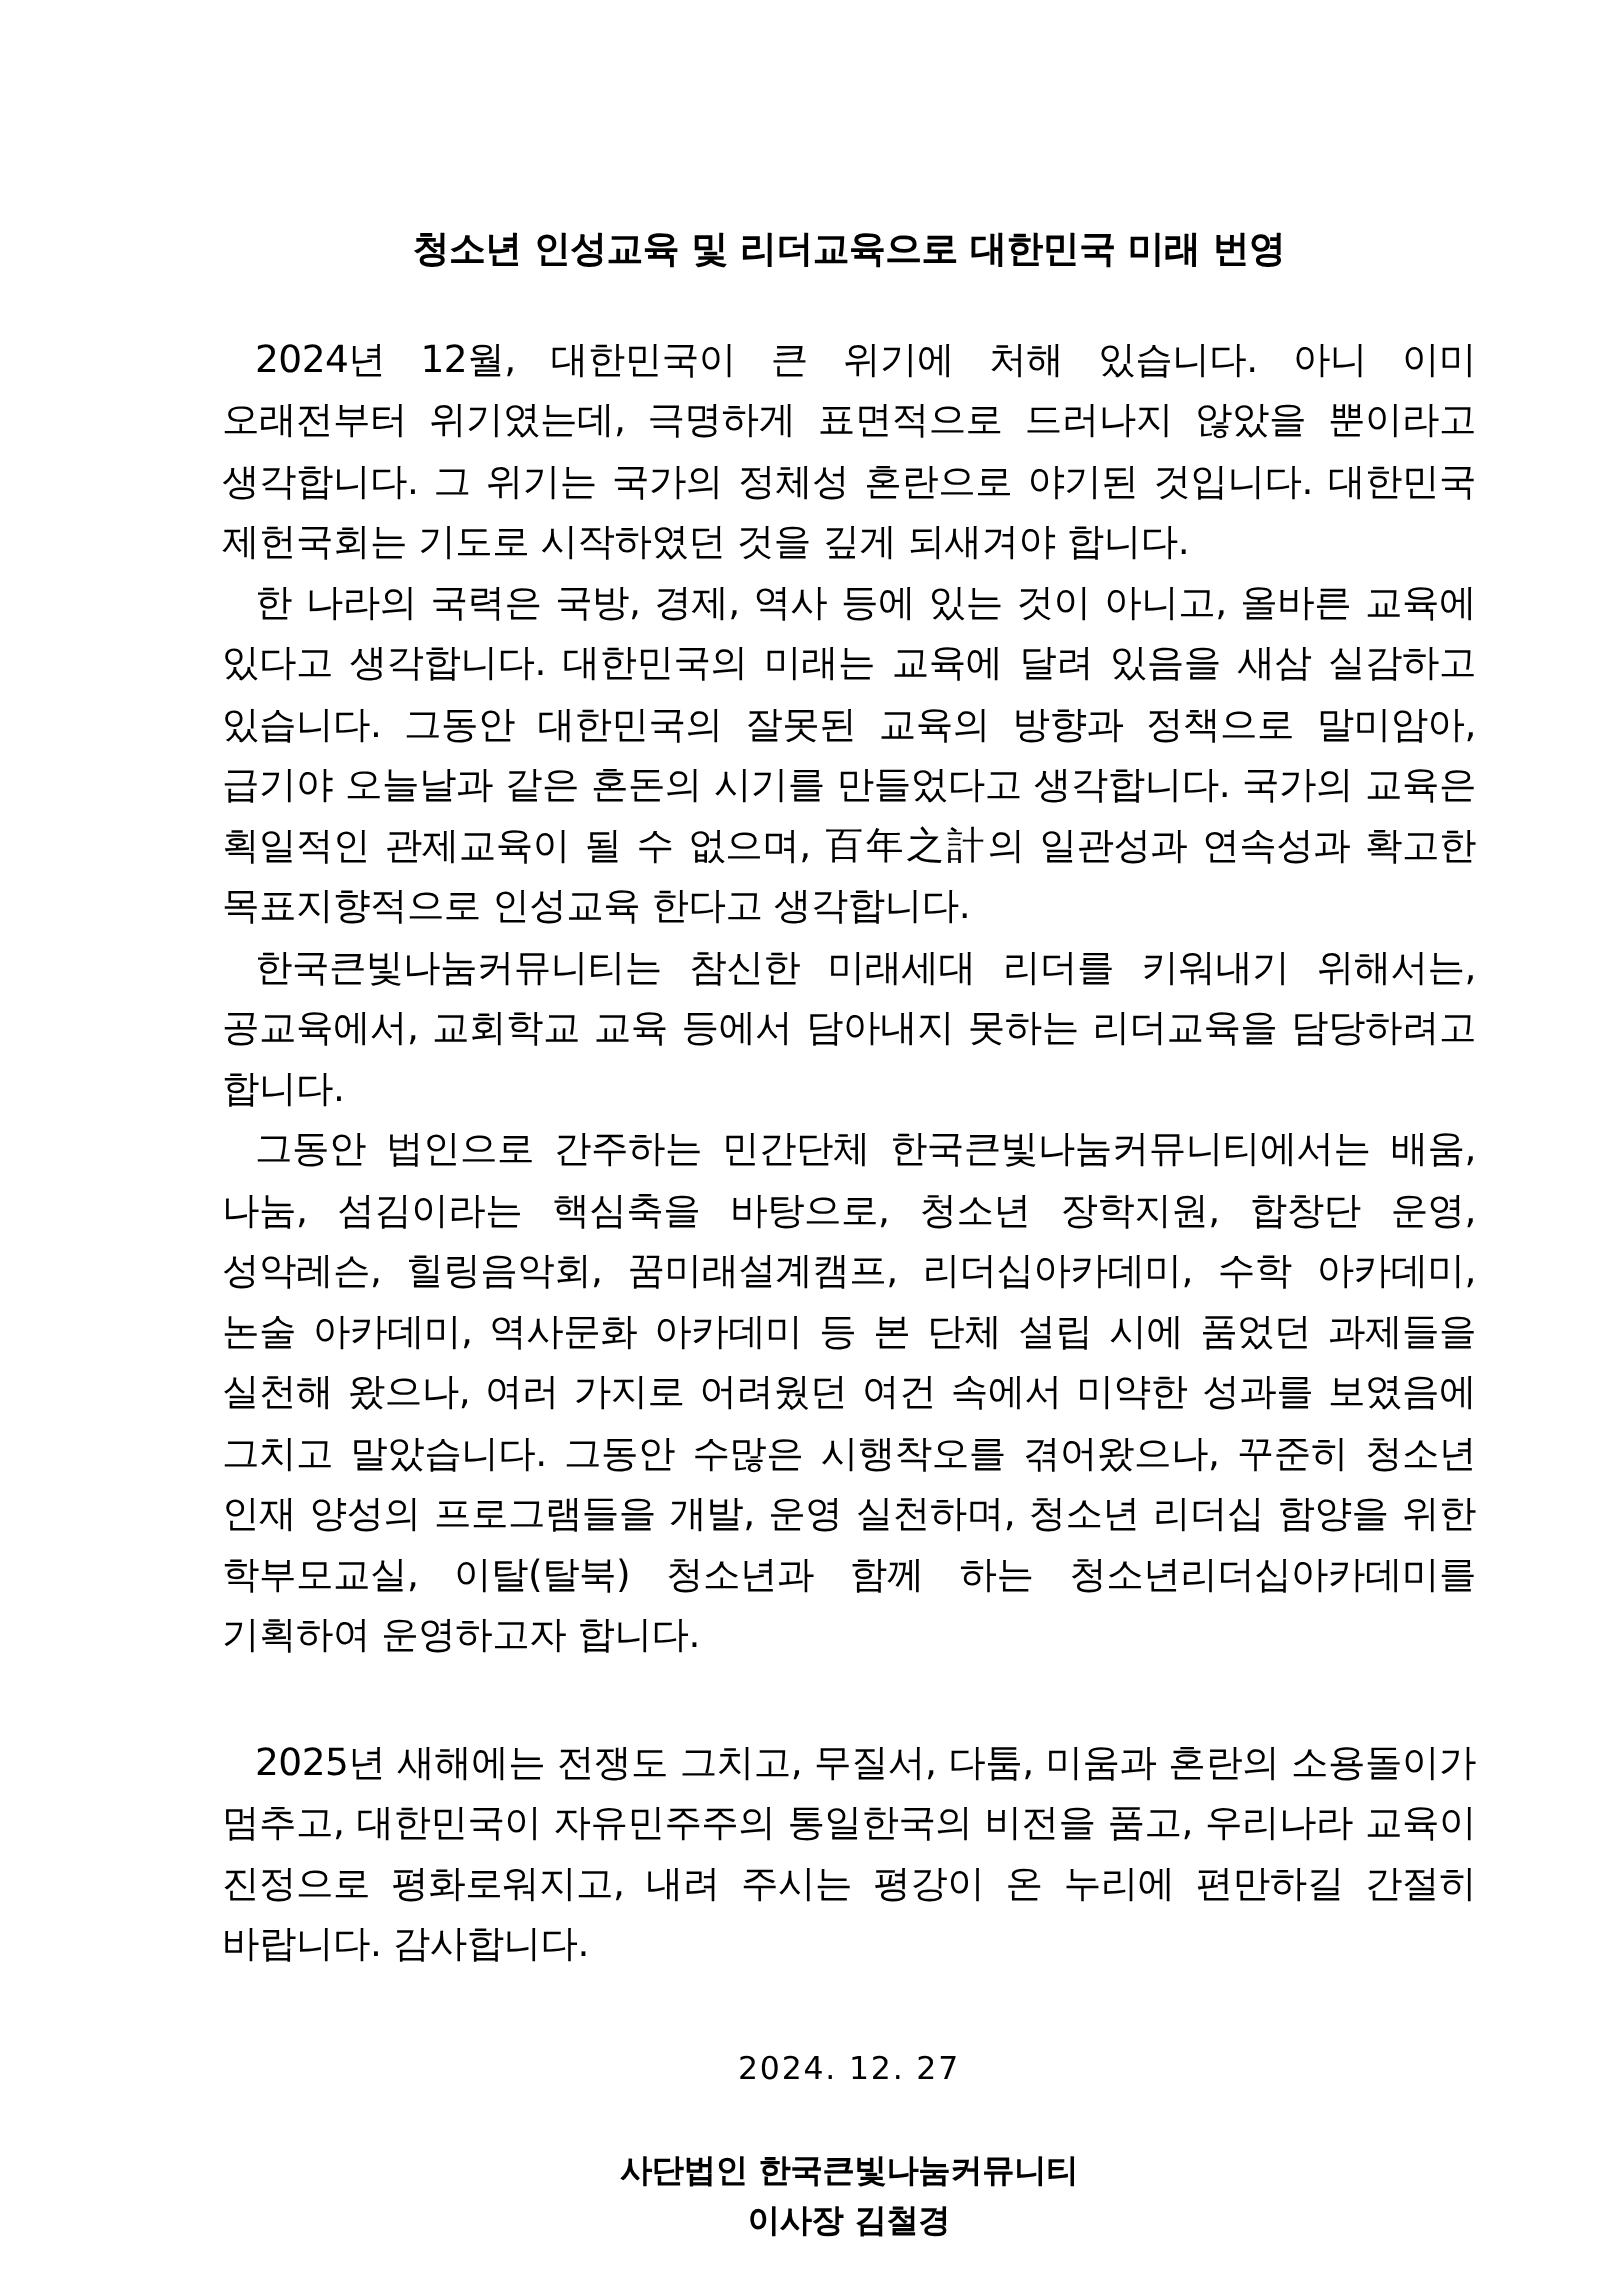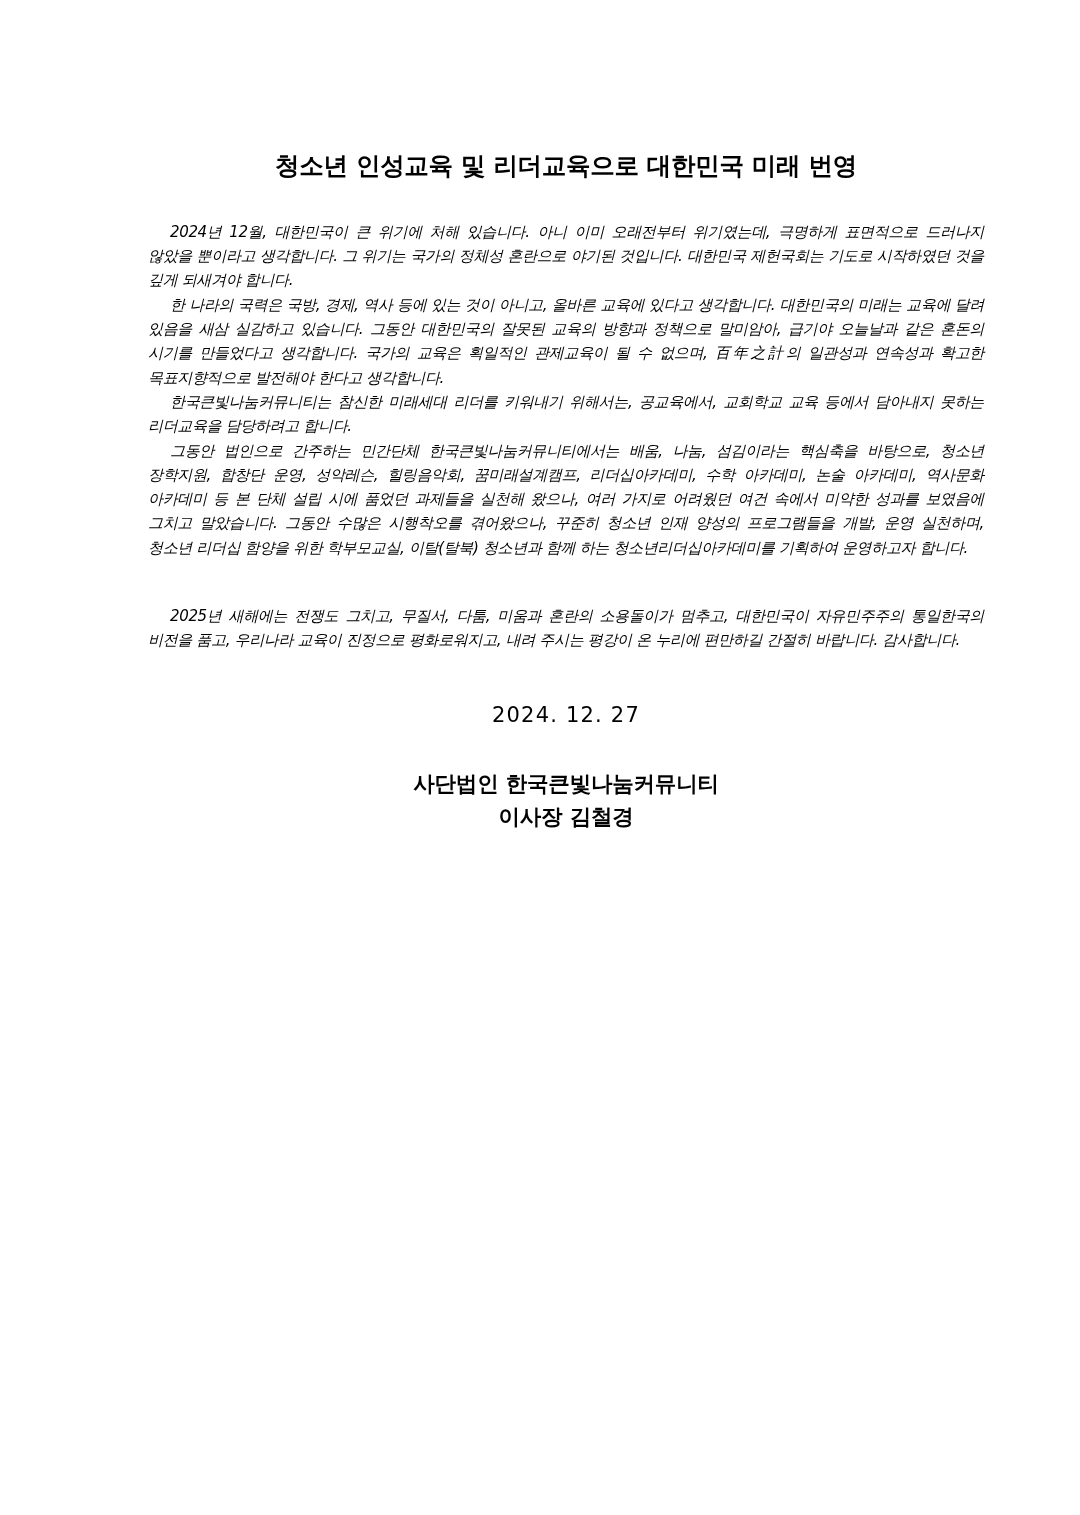--- a/index.html
+++ b/index.html
@@ -23,27 +23,26 @@
   }
   .doc-title {
     text-align: center;
     font-size: 24.5px;
     font-weight: bold;
     letter-spacing: -0.3px;
     margin: 0 0 38px 0;
     line-height: 1.3;
   }
   .body-block {
-    font-size: 15px;
+    font-size: 25px;
     line-height: 1.62;
     text-align: justify;
     text-justify: inter-character;
     letter-spacing: -0.35px;
     word-break: keep-all;
-    font-style: italic;
   }
   .para {
     margin: 0;
     text-indent: 22px;
     text-align: justify;
   }
   .para.last-loose {
     text-align: justify;
   }
   .spacer-para {
@@ -72,21 +71,21 @@
 </style>
 </head>
 <body>
 
 <div class="page">
 
   <h1 class="doc-title">청소년 인성교육 및 리더교육으로 대한민국 미래 번영</h1>
 
   <div class="body-block">
     <p class="para">2024년 12월, 대한민국이 큰 위기에 처해 있습니다. 아니 이미 오래전부터 위기였는데, 극명하게 표면적으로 드러나지 않았을 뿐이라고 생각합니다. 그 위기는 국가의 정체성 혼란으로 야기된 것입니다. 대한민국 제헌국회는 기도로 시작하였던 것을 깊게 되새겨야 합니다.</p>
-    <p class="para">한 나라의 국력은 국방, 경제, 역사 등에 있는 것이 아니고, 올바른 교육에 있다고 생각합니다. 대한민국의 미래는 교육에 달려 있음을 새삼 실감하고 있습니다. 그동안 대한민국의 잘못된 교육의 방향과 정책으로 말미암아, 급기야 오늘날과 같은 혼돈의 시기를 만들었다고 생각합니다. 국가의 교육은 획일적인 관제교육이 될 수 없으며, 百年之計의 일관성과 연속성과 확고한 목표지향적으로 발전해야 한다고 생각합니다.</p>
+    <p class="para">한 나라의 국력은 국방, 경제, 역사 등에 있는 것이 아니고, 올바른 교육에 있다고 생각합니다. 대한민국의 미래는 교육에 달려 있음을 새삼 실감하고 있습니다. 그동안 대한민국의 잘못된 교육의 방향과 정책으로 말미암아, 급기야 오늘날과 같은 혼돈의 시기를 만들었다고 생각합니다. 국가의 교육은 획일적인 관제교육이 될 수 없으며, 百年之計의 일관성과 연속성과 확고한 목표지향적으로 인성교육 한다고 생각합니다.</p>
     <p class="para">한국큰빛나눔커뮤니티는 참신한 미래세대 리더를 키워내기 위해서는, 공교육에서, 교회학교 교육 등에서 담아내지 못하는 리더교육을 담당하려고 합니다.</p>
     <p class="para">그동안 법인으로 간주하는 민간단체 한국큰빛나눔커뮤니티에서는 배움, 나눔, 섬김이라는 핵심축을 바탕으로, 청소년 장학지원, 합창단 운영, 성악레슨, 힐링음악회, 꿈미래설계캠프, 리더십아카데미, 수학 아카데미, 논술 아카데미, 역사문화 아카데미 등 본 단체 설립 시에 품었던 과제들을 실천해 왔으나, 여러 가지로 어려웠던 여건 속에서 미약한 성과를 보였음에 그치고 말았습니다. 그동안 수많은 시행착오를 겪어왔으나, 꾸준히 청소년 인재 양성의 프로그램들을 개발, 운영 실천하며, 청소년 리더십 함양을 위한 학부모교실, 이탈(탈북) 청소년과 함께 하는 청소년리더십아카데미를 기획하여 운영하고자 합니다.</p>
     <div class="spacer-para"></div>
     <div class="spacer-para"></div>
     <p class="para last-loose">2025년 새해에는 전쟁도 그치고, 무질서, 다툼, 미움과 혼란의 소용돌이가 멈추고, 대한민국이 자유민주주의 통일한국의 비전을 품고, 우리나라 교육이 진정으로 평화로워지고, 내려 주시는 평강이 온 누리에 편만하길 간절히 바랍니다. 감사합니다.</p>
   </div>
 
   <div class="date-line">2024. 12. 27</div>
 
   <div class="sign-block">

